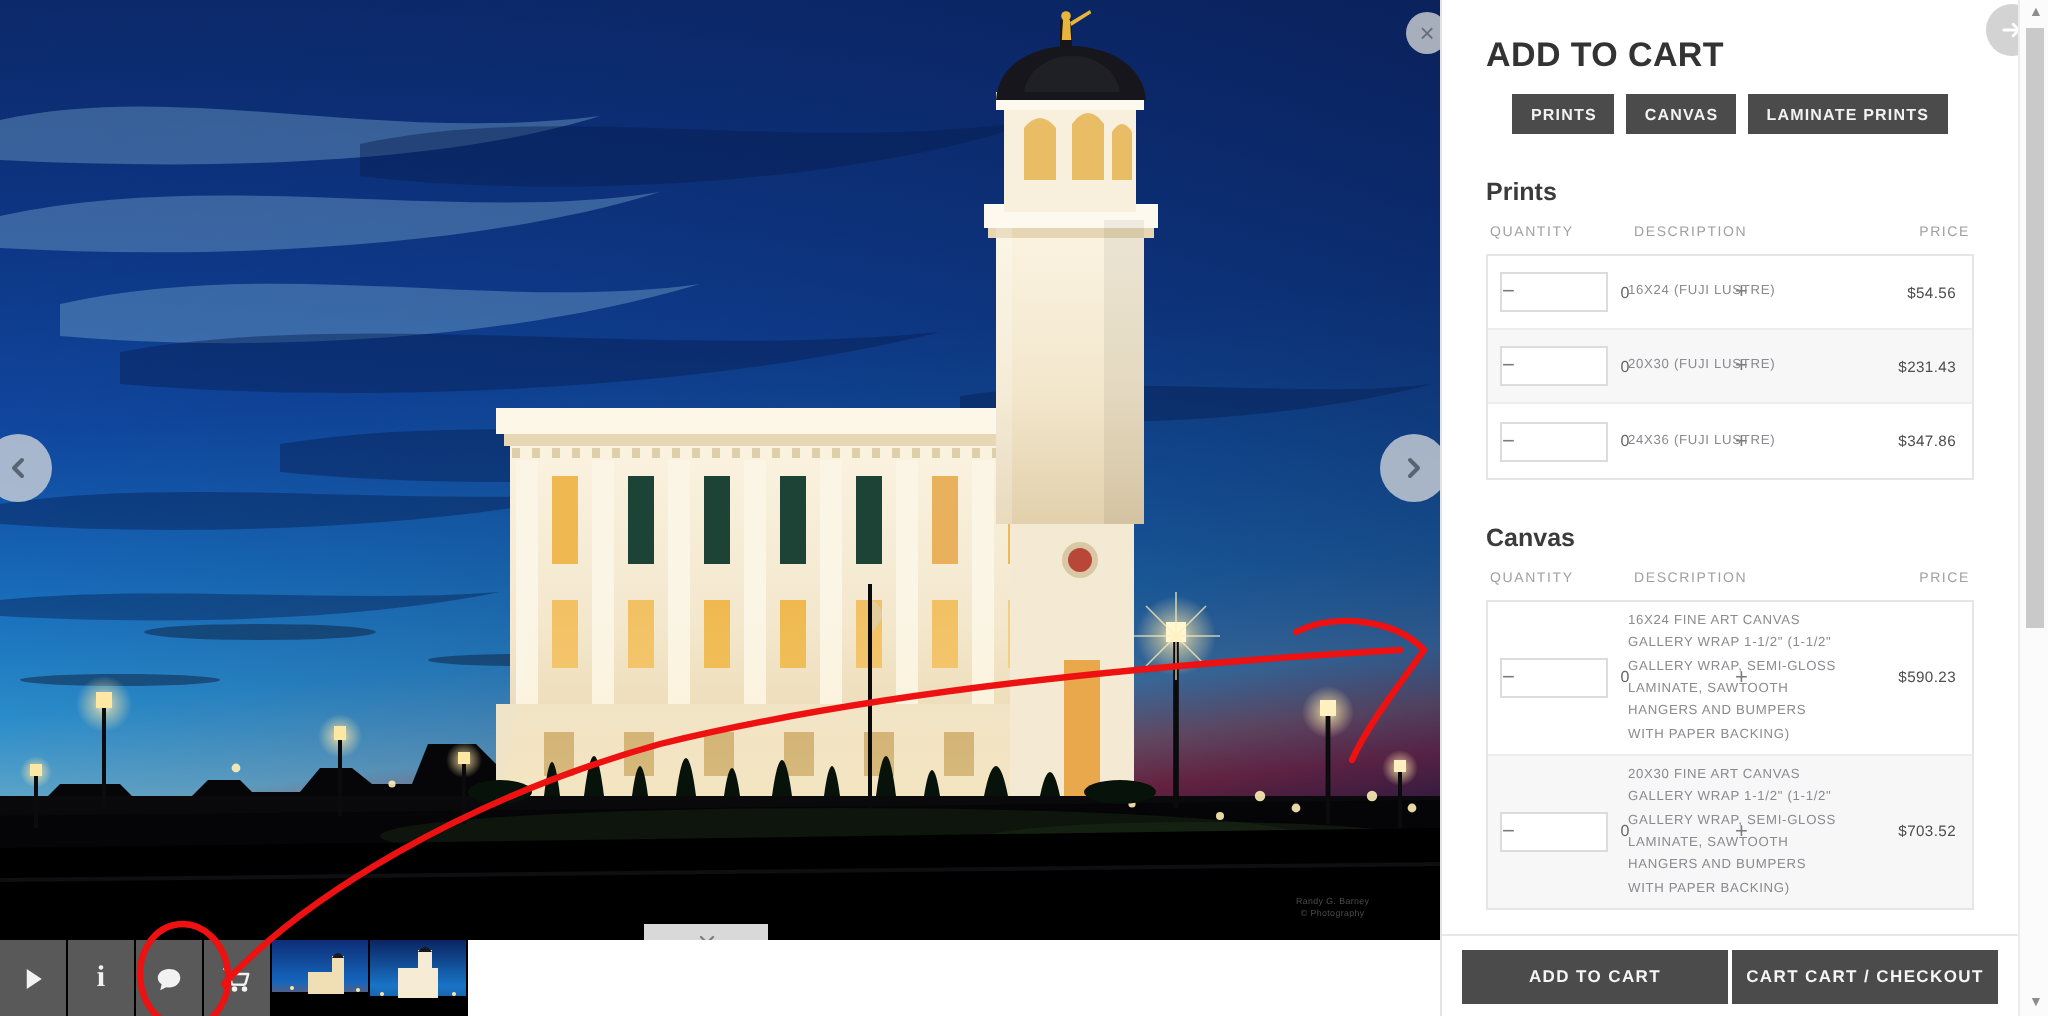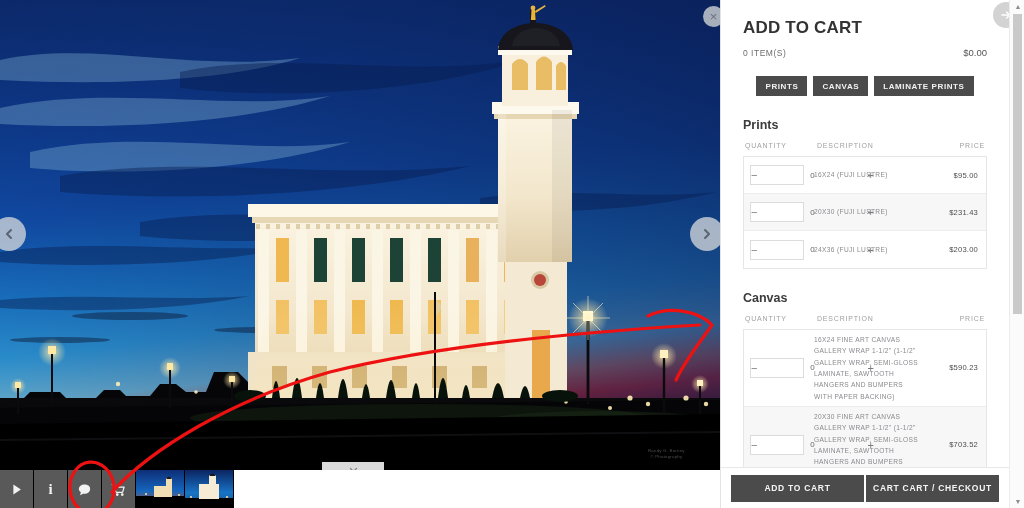--- a/index.html
+++ b/index.html
@@ -537,24 +537,20 @@
       </svg>
     </div>
     <div id="toolbar-filler"></div>
   </div>
 
   <div id="panel">
     <div id="panel-scroll">
 
       <div id="panel-title">ADD TO CART</div>
 
-      <div id="panel-summary">
-        <span>0 ITEM(S)</span>
-        <span class="total">$0.00</span>
-      </div>
 
       <div id="tabs">
         <div class="tab">PRINTS</div>
         <div class="tab">CANVAS</div>
         <div class="tab">LAMINATE PRINTS</div>
       </div>
 
       <div class="sect">
         <div class="sect-title">Prints</div>
         <div class="col-head">
@@ -566,21 +562,21 @@
 
           <div class="row">
             <div class="qty-cell">
               <div class="stepper">
                 <span class="minus">−</span>
                 <input class="val" readonly="" value="0" style="">
                 <span class="plus">+</span>
               </div>
             </div>
             <div class="desc">16X24 (FUJI LUSTRE)</div>
-            <div class="price">$95.00</div>
+            <div class="price">$54.56</div>
           </div>
 
           <div class="row alt">
             <div class="qty-cell">
               <div class="stepper">
                 <span class="minus">−</span>
                 <input class="val" readonly="" value="0" style="">
                 <span class="plus">+</span>
               </div>
             </div>
@@ -590,21 +586,21 @@
 
           <div class="row">
             <div class="qty-cell">
               <div class="stepper">
                 <span class="minus">−</span>
                 <input class="val" readonly="" value="0" style="">
                 <span class="plus">+</span>
               </div>
             </div>
             <div class="desc">24X36 (FUJI LUSTRE)</div>
-            <div class="price">$203.00</div>
+            <div class="price">$347.86</div>
           </div>
 
         </div>
       </div>
 
       <div class="sect">
         <div class="sect-title">Canvas</div>
         <div class="col-head">
           <div class="c-qty">QUANTITY</div>
           <div class="c-desc">DESCRIPTION</div>

